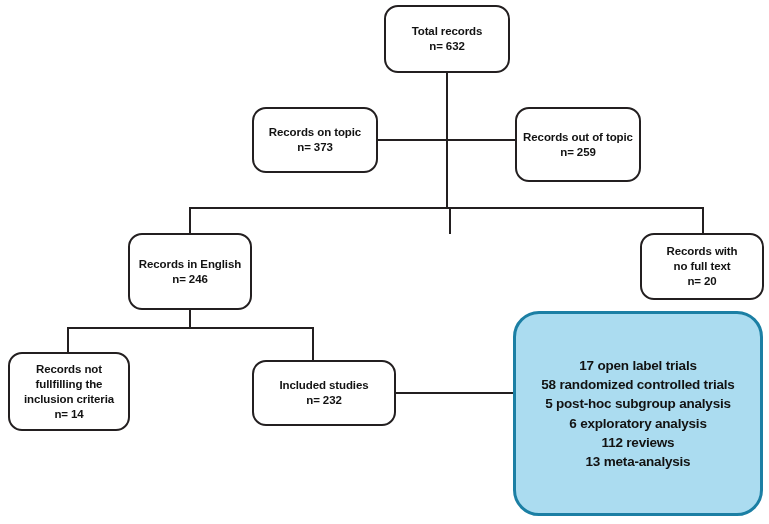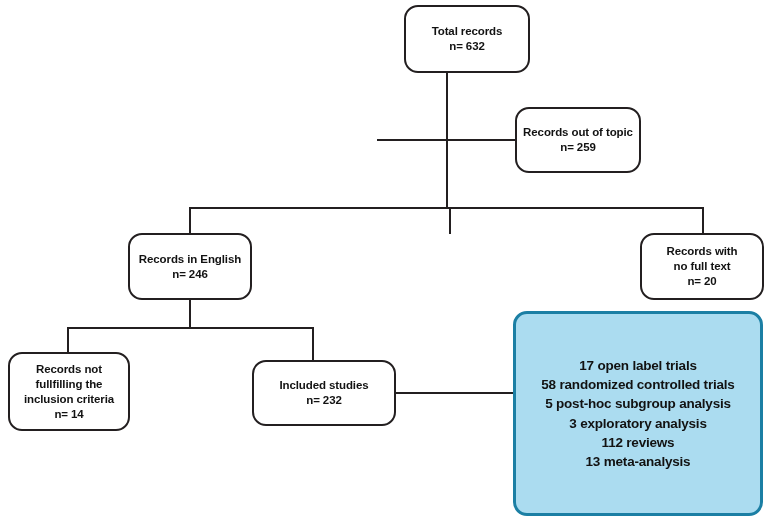--- a/index.html
+++ b/index.html
@@ -41,30 +41,30 @@
     z-index: 2;
   }
   .node .node-text {
     display: block;
     white-space: pre-line;
     padding: 0 6px;
   }
   .node-blue {
     background: #abdcf0;
     border: 3px solid #1b7fa4;
-    border-radius: 14px;
+    border-radius: 26px;
     font-size: 13.5px;
     line-height: 19.2px;
     letter-spacing: -0.2px;
   }
   
-  #node-total-records   { left: 384px; top: 5px;   width: 126px; height: 68px; margin-left: 20px; }
+  #node-total-records   { left: 384px; top: 5px;   width: 126px; height: 68px; }
   #node-on-topic        { left: 252px; top: 107px; width: 126px; height: 66px; }
-  #node-out-of-topic    { left: 515px; top: 107px; width: 126px; height: 66px; }
-  #node-english         { left: 128px; top: 233px; width: 124px; height: 67px; }
+  #node-out-of-topic    { left: 515px; top: 107px; width: 126px; height: 75px; }
+  #node-english         { left: 128px; top: 233px; width: 124px; height: 77px; }
   #node-other-languages { left: 388px; top: 233px; width: 124px; height: 67px; }
   #node-no-full-text    { left: 640px; top: 233px; width: 124px; height: 67px; }
   #node-not-fulfilling  { left: 8px;   top: 352px; width: 122px; height: 79px; }
   #node-included        { left: 252px; top: 360px; width: 144px; height: 66px; }
   #node-breakdown       { left: 513px; top: 311px; width: 250px; height: 205px; }
   .breakdown-list {
     margin: 0;
     padding: 0;
     list-style: none;
     width: 100%;
@@ -98,20 +98,24 @@
 
       <line x1="378" y1="393" x2="515" y2="393"></line>
     </g>
   </svg>
 
   <div class="node" id="node-total-records">
     <span class="node-text">Total records
 n= 632</span>
   </div>
 
+  <div class="node" id="node-on-topic">
+    <span class="node-text">Records on topic
+n= 373</span>
+  </div>
 
   <div class="node" id="node-out-of-topic">
     <span class="node-text">Records out of topic
 n= 259</span>
   </div>
 
   <div class="node" id="node-english">
     <span class="node-text">Records in English
 n= 246</span>
   </div>
@@ -133,19 +137,19 @@
   <div class="node" id="node-included">
     <span class="node-text">Included studies
 n= 232</span>
   </div>
 
   <div class="node node-blue" id="node-breakdown">
     <ul class="breakdown-list">
         <li>17 open label trials</li>
         <li>58 randomized controlled trials</li>
         <li>5 post-hoc subgroup analysis</li>
-        <li>3 exploratory analysis</li>
+        <li>6 exploratory analysis</li>
         <li>112 reviews</li>
         <li>13 meta-analysis</li>
       </ul>
   </div>
 
 </div>
 
 </body></html>

